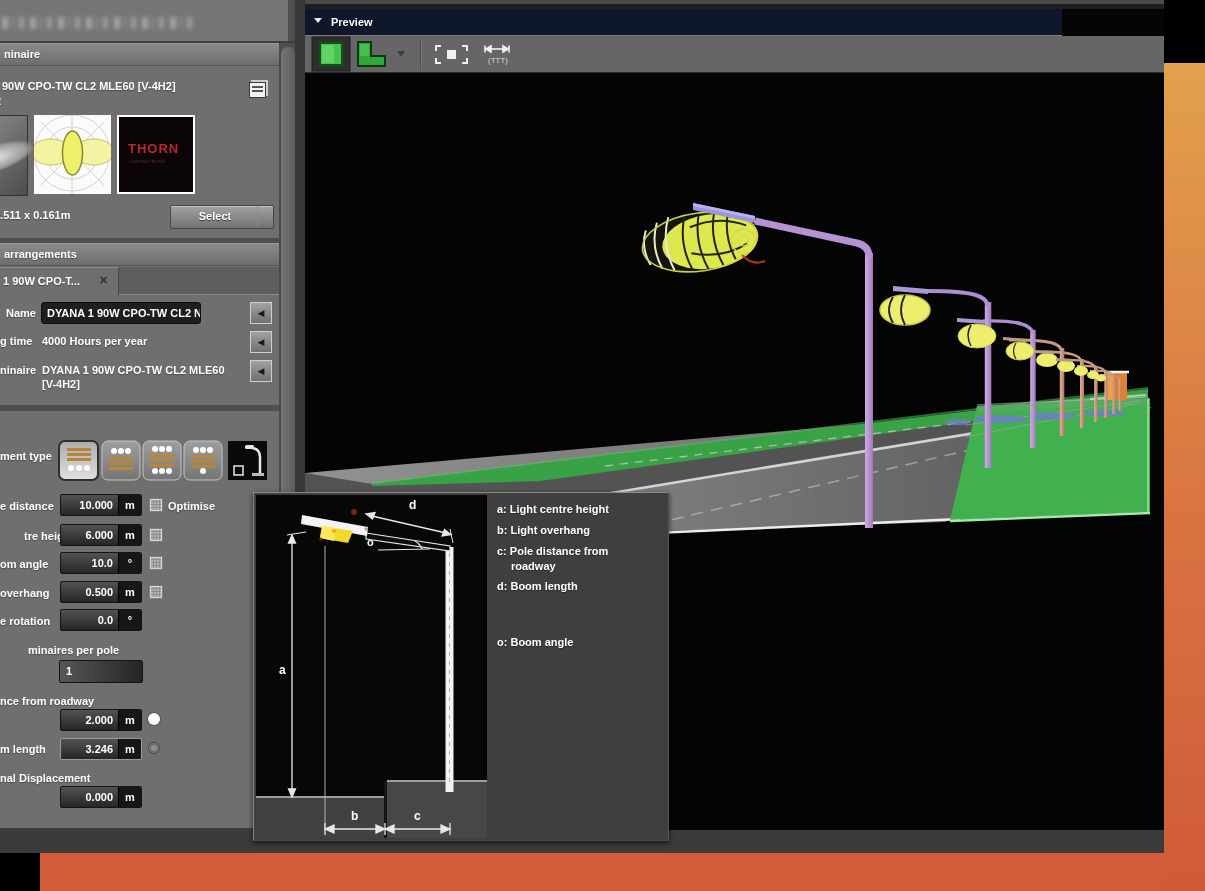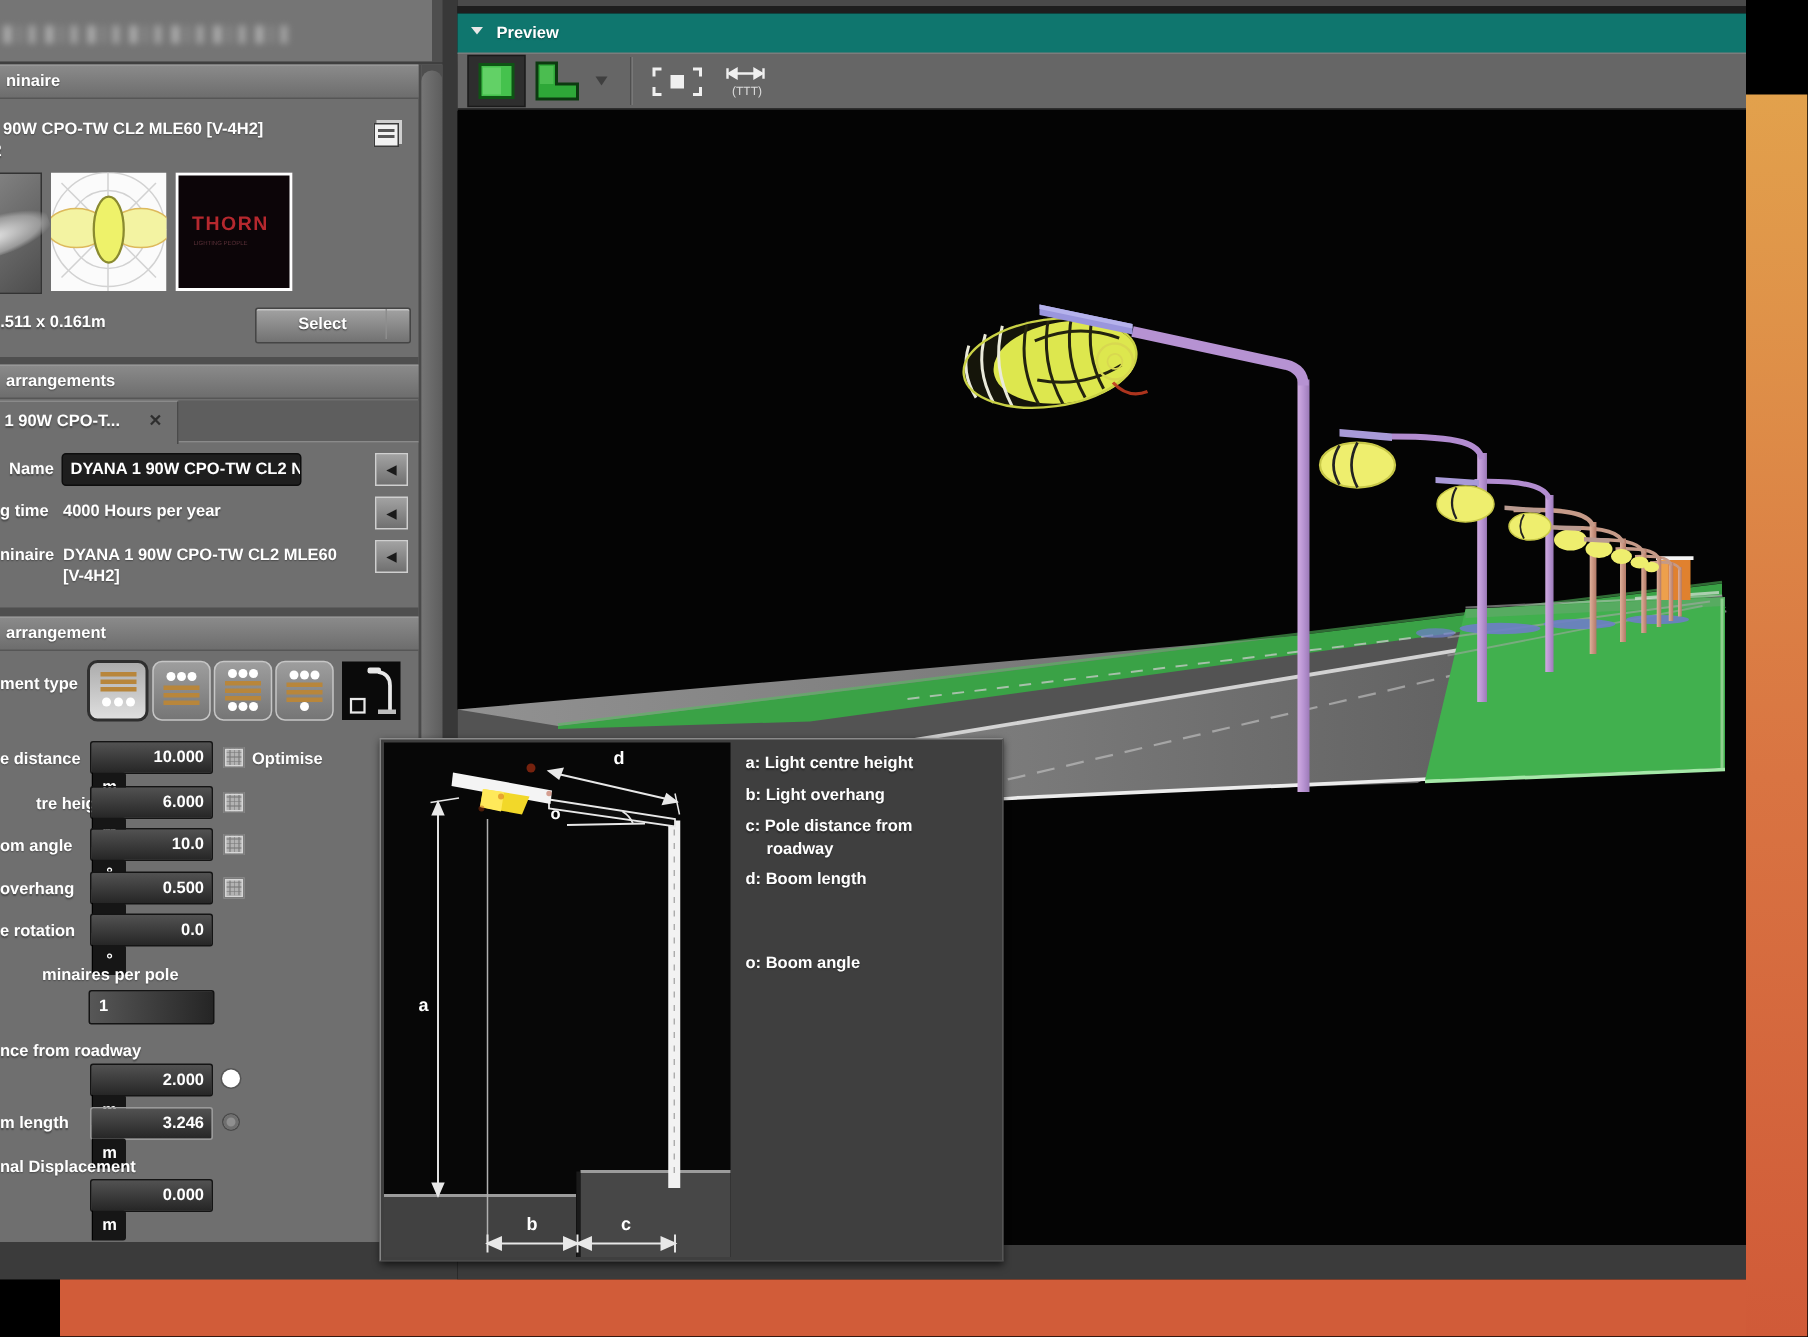--- a/index.html
+++ b/index.html
@@ -7,21 +7,21 @@
        font-family:"Liberation Sans",sans-serif;}
   .abs{position:absolute;}
   .lbl{position:absolute;font:bold 11px "Liberation Sans",sans-serif;color:#fff;
        white-space:nowrap;text-shadow:0 1px 1px rgba(0,0,0,.35);}
   .hdr{position:absolute;left:0;width:279px;height:21px;
        background:linear-gradient(#8a8a8a,#6d6d6d);
        border-top:1px solid #989898;border-bottom:1px solid #565656;}
   .hdr span{position:absolute;left:4px;top:4px;font:bold 11px "Liberation Sans",sans-serif;
        color:#fff;text-shadow:0 1px 1px rgba(0,0,0,.4);}
   .inp{position:absolute;height:20px;background:linear-gradient(#525252,#262626);
-       border:1px solid #141414;border-radius:2px;display:flex;flex-direction:column;}
+       border:1px solid #141414;border-radius:2px;display:flex;}
   .inp .val{flex:1;text-align:right;font:bold 11px/20px "Liberation Sans",sans-serif;
        color:#fff;padding-right:5px;}
   .inp .unit{width:22px;background:#161616;border-left:1px solid #000;text-align:center;
        font:bold 11px/20px "Liberation Sans",sans-serif;color:#fff;border-radius:0 2px 2px 0;}
   .chk{position:absolute;width:12px;height:12px;background:#b2b2b2;
        border:1px solid #7d7d7d;box-shadow:inset 0 0 0 1px #d6d6d6;
        background-image:repeating-linear-gradient(0deg,rgba(120,120,120,.55) 0 1px,transparent 1px 3px),
                         repeating-linear-gradient(90deg,rgba(120,120,120,.55) 0 1px,transparent 1px 3px);}
   .abtn{position:absolute;width:20px;height:20px;border:1px solid #cfcfcf;
        background:linear-gradient(#a2a2a2,#707070);color:#1a1a1a;
@@ -109,23 +109,20 @@
   <div class="lbl" style="left:0px;top:335px;">g time</div>
   <div class="lbl" style="left:42px;top:335px;">4000 Hours per year</div>
   <div class="abtn" style="left:250px;top:331px;">◀</div>
 
   <div class="lbl" style="left:0px;top:364px;">ninaire</div>
   <div class="lbl" style="left:42px;top:364px;">DYANA 1 90W CPO-TW CL2 MLE60</div>
   <div class="lbl" style="left:42px;top:378px;">[V-4H2]</div>
   <div class="abtn" style="left:250px;top:360px;">◀</div>
 
   <div class="abs" style="left:0;top:405px;width:279px;height:6px;background:#4f4f4f;"></div>
-  <div class="hdr" style="top:411px;">
-      <span>arrangement</span>
-    </div>
   <div class="lbl" style="left:0px;top:450px;">ment type</div>
 
   <svg class="abs" style="left:58px;top:440px;" width="212" height="42">
     <defs>
       <linearGradient id="bsel" x1="0" y1="0" x2="0" y2="1">
         <stop offset="0" stop-color="#ababab"></stop>
           <stop offset="1" stop-color="#e0e0e0"></stop>
       </linearGradient>
       <linearGradient id="bnorm" x1="0" y1="0" x2="0" y2="1">
         <stop offset="0" stop-color="#9e9e9e"></stop>
@@ -254,21 +251,21 @@
   <div class="lbl" style="left:0px;top:772px;">nal Displacement</div>
   <div class="inp" style="left:60px;top:786px;width:80px;">
       <span class="val">0.000</span>
       <span class="unit">m</span>
     </div>
 </div>
 
 <div class="abs" id="preview" style="left:305px;top:0;width:859px;height:853px;background:#050505;">
   <div class="abs" style="left:0;top:0;width:859px;height:4px;background:#4a4a4a;"></div>
   <div class="abs" style="left:0;top:4px;width:859px;height:5px;background:#1e1e1e;"></div>
-  <div class="abs" style="left:0;top:9px;width:859px;height:26px;background:#0f766e;border-bottom:1px solid #7c7c7c;">
+  <div class="abs" style="left:0;top:9px;width:757px;height:26px;background:#0f172a;border-bottom:1px solid #7c7c7c;">
     <div class="abs" style="left:9px;top:9px;width:0;height:0;border-left:4px solid transparent;border-right:4px solid transparent;border-top:5px solid #e8e8e8;"></div>
     <div class="lbl" style="left:26px;top:7px;">Preview</div>
   </div>
   <div class="abs" id="toolbar" style="left:0;top:36px;width:859px;height:36px;background:#666;border-bottom:2px solid #2e2e2e;">
     <svg class="abs" style="left:0;top:0;" width="240" height="36">
       <rect x="7" y="1" width="38" height="34" fill="#2e2e2e" stroke="#1a1a1a"></rect>
       <rect x="15" y="7" width="22" height="22" fill="#45c24d" stroke="#0e5414" stroke-width="2"></rect>
       <rect x="17" y="9" width="12" height="18" fill="#7fe07f" opacity=".5"></rect>
       <path d="M53 6 h13 v14 h14 v10 h-27 z" fill="#2ea838" stroke="#0c3a10" stroke-width="2"></path>
       <path d="M55 8 h9 v12 h-9 z" fill="#6fd86f" opacity=".45"></path>

